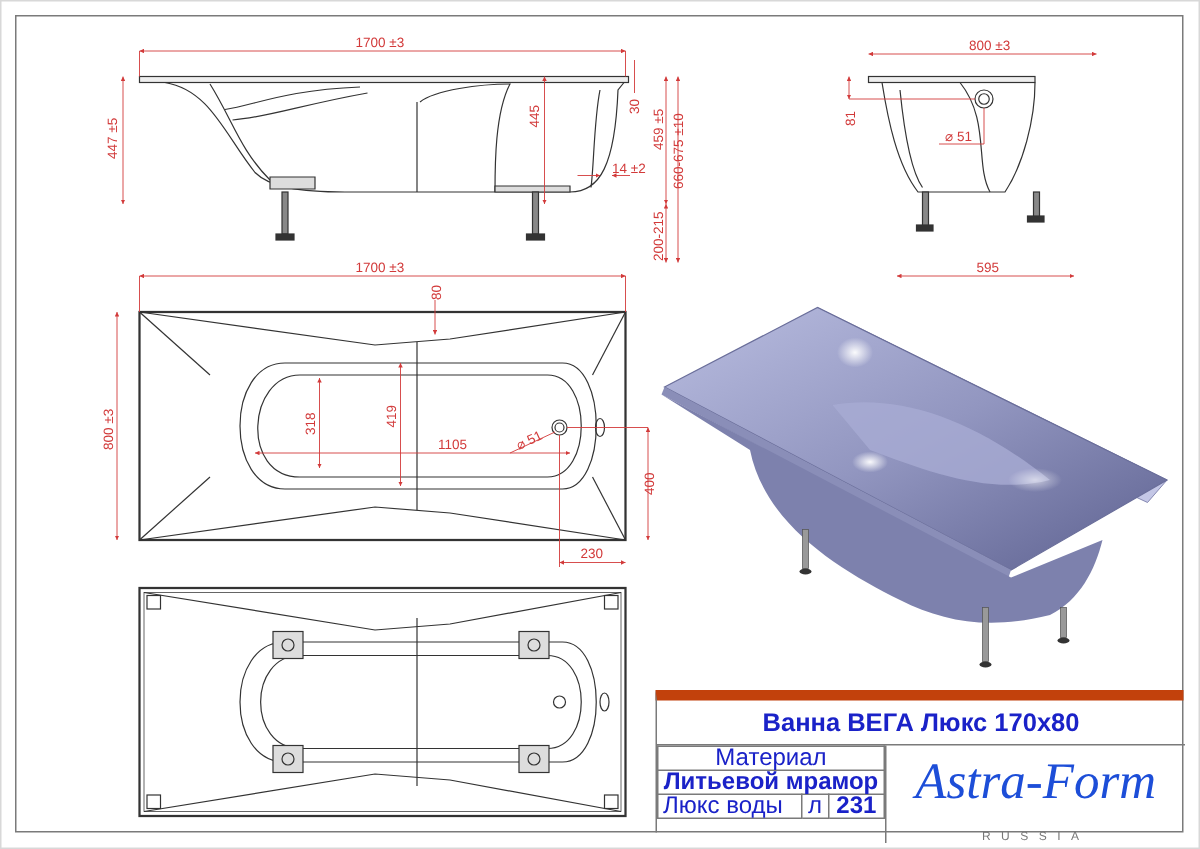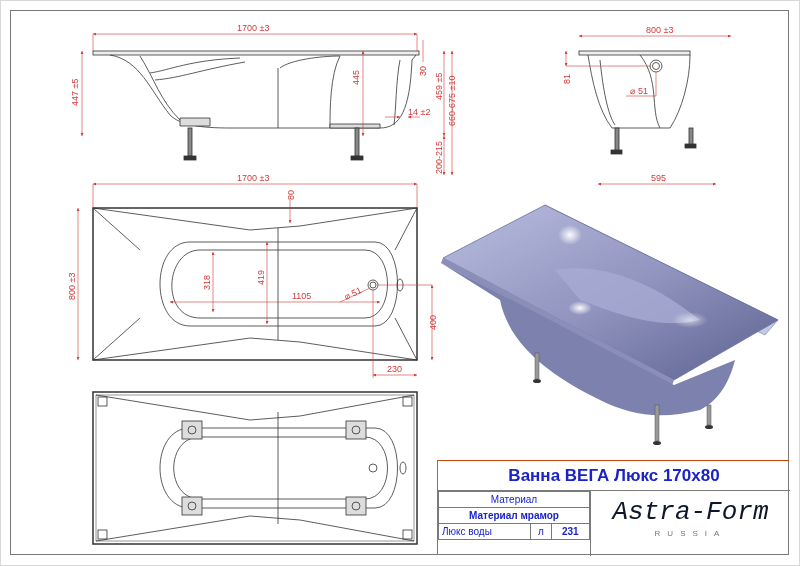--- a/index.html
+++ b/index.html
@@ -1,29 +1,29 @@
 <!DOCTYPE html>
 <html><head>
 <meta charset="utf-8">
 <style>
   html,body{margin:0;padding:0;background:#fff;}
   body{width:800px;height:566px;position:relative;overflow:hidden;font-family:"Liberation Sans",sans-serif;}
   .frame{position:absolute;left:10px;top:10px;width:779px;height:545px;border:1px solid #7a7a7a;box-sizing:border-box;}
   .outer-shadow{position:absolute;left:0;top:0;width:800px;height:566px;border:1px solid #d8d8d8;box-sizing:border-box;}
   svg.drawing{position:absolute;left:0;top:0;}
   .dim{font-family:"Liberation Sans",sans-serif;font-size:9px;fill:#d23a3a;}
-  .titleblock{position:absolute;left:437px;top:460px;width:352px;height:95px;border-left:1px solid #7a7a7a;border-top:1px solid #c2410c;box-sizing:border-box;}
+  .titleblock{position:absolute;left:437px;top:460px;width:352px;height:95px;border-left:1px solid #7a7a7a;border-top:7px solid #c2410c;box-sizing:border-box;}
   .tb-title{position:absolute;left:0;top:0;width:352px;height:30px;border-bottom:1px solid #7a7a7a;box-sizing:border-box;text-align:center;line-height:30px;color:#1a22c8;font-weight:bold;font-size:17px;}
-  .tb-table{position:absolute;left:0;top:30px;width:152px;border-collapse:collapse;font-size:10px;color:#1a22c8;}
+  .tb-table{position:absolute;left:0;top:30px;width:152px;border-collapse:collapse;font-size:16px;color:#1a22c8;}
   .tb-table td{border:1px solid #7a7a7a;padding:0 3px;height:15px;line-height:15px;white-space:nowrap;}
   .tb-table td.c{text-align:center;}
   .tb-table td.b{font-weight:bold;}
   .logo{position:absolute;left:152px;top:30px;width:200px;height:65px;border-left:1px solid #7a7a7a;box-sizing:border-box;text-align:center;}
-  .logo-main{display:block;margin-top:6px;font-family:Liberation Mono, monospace;font-style:italic;font-size:26px;color:#0f172a;letter-spacing:0px;}
-  .logo-sub{display:block;margin-top:2px;font-size:8px;color:#777;letter-spacing:7px;}
+  .logo-main{display:block;margin-top:6px;font-family:Liberation Serif, serif;font-style:italic;font-size:34px;color:#1d4ed8;letter-spacing:0px;}
+  .logo-sub{display:block;margin-top:12px;font-size:8px;color:#777;letter-spacing:7px;}
 </style>
 </head>
 <body>
 
 <div class="outer-shadow"></div>
 <div class="frame"></div>
 
 <svg class="drawing" width="800" height="566" viewBox="0 0 800 566">
   <defs>
     <marker id="ar" viewBox="0 0 6 6" refX="6" refY="3" markerWidth="5" markerHeight="5" orient="auto-start-reverse">
@@ -199,21 +199,21 @@
 </svg>
 
 <div class="titleblock">
   <div class="tb-title">Ванна ВЕГА Люкс 170х80</div>
   <table class="tb-table">
     <tbody>
         <tr>
       <td class="c" colspan="3">Материал</td>
     </tr>
     <tr>
-      <td class="c b" colspan="3">Материал мрамор</td>
+      <td class="c b" colspan="3">Литьевой мрамор</td>
     </tr>
     <tr>
       <td>Люкс воды</td>
       <td class="c">л</td>
       <td class="c b">231</td>
     </tr>
   </tbody>
     </table>
   <div class="logo">
     <span class="logo-main">Astra-Form</span>

